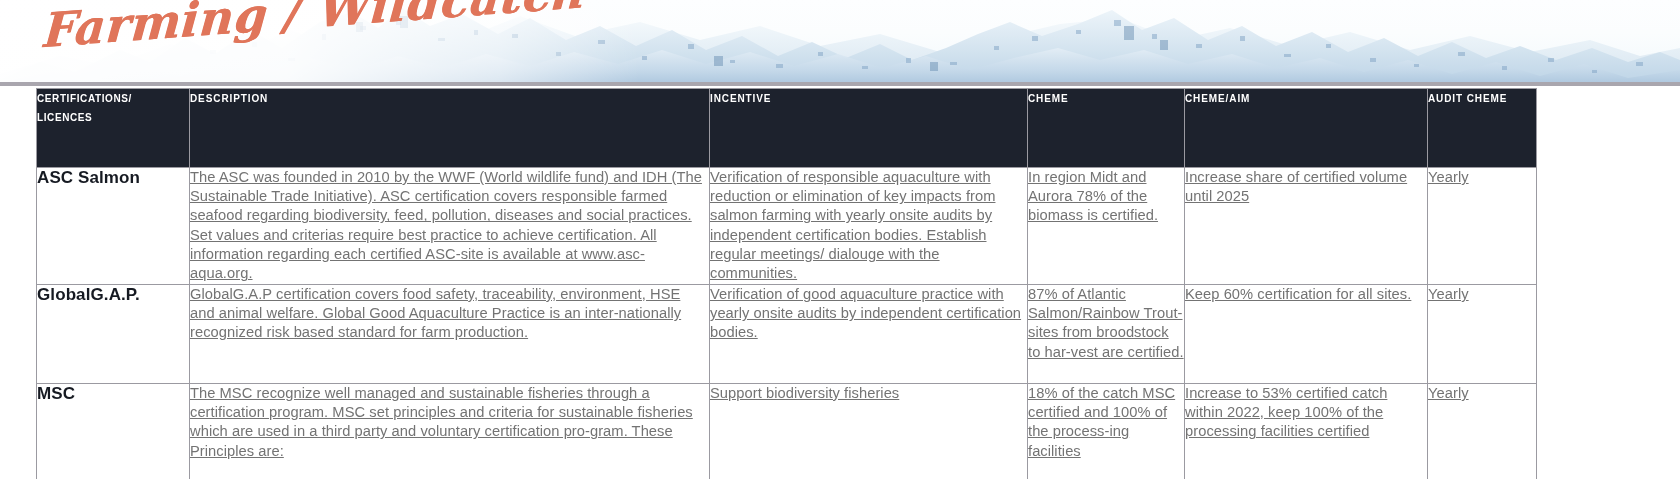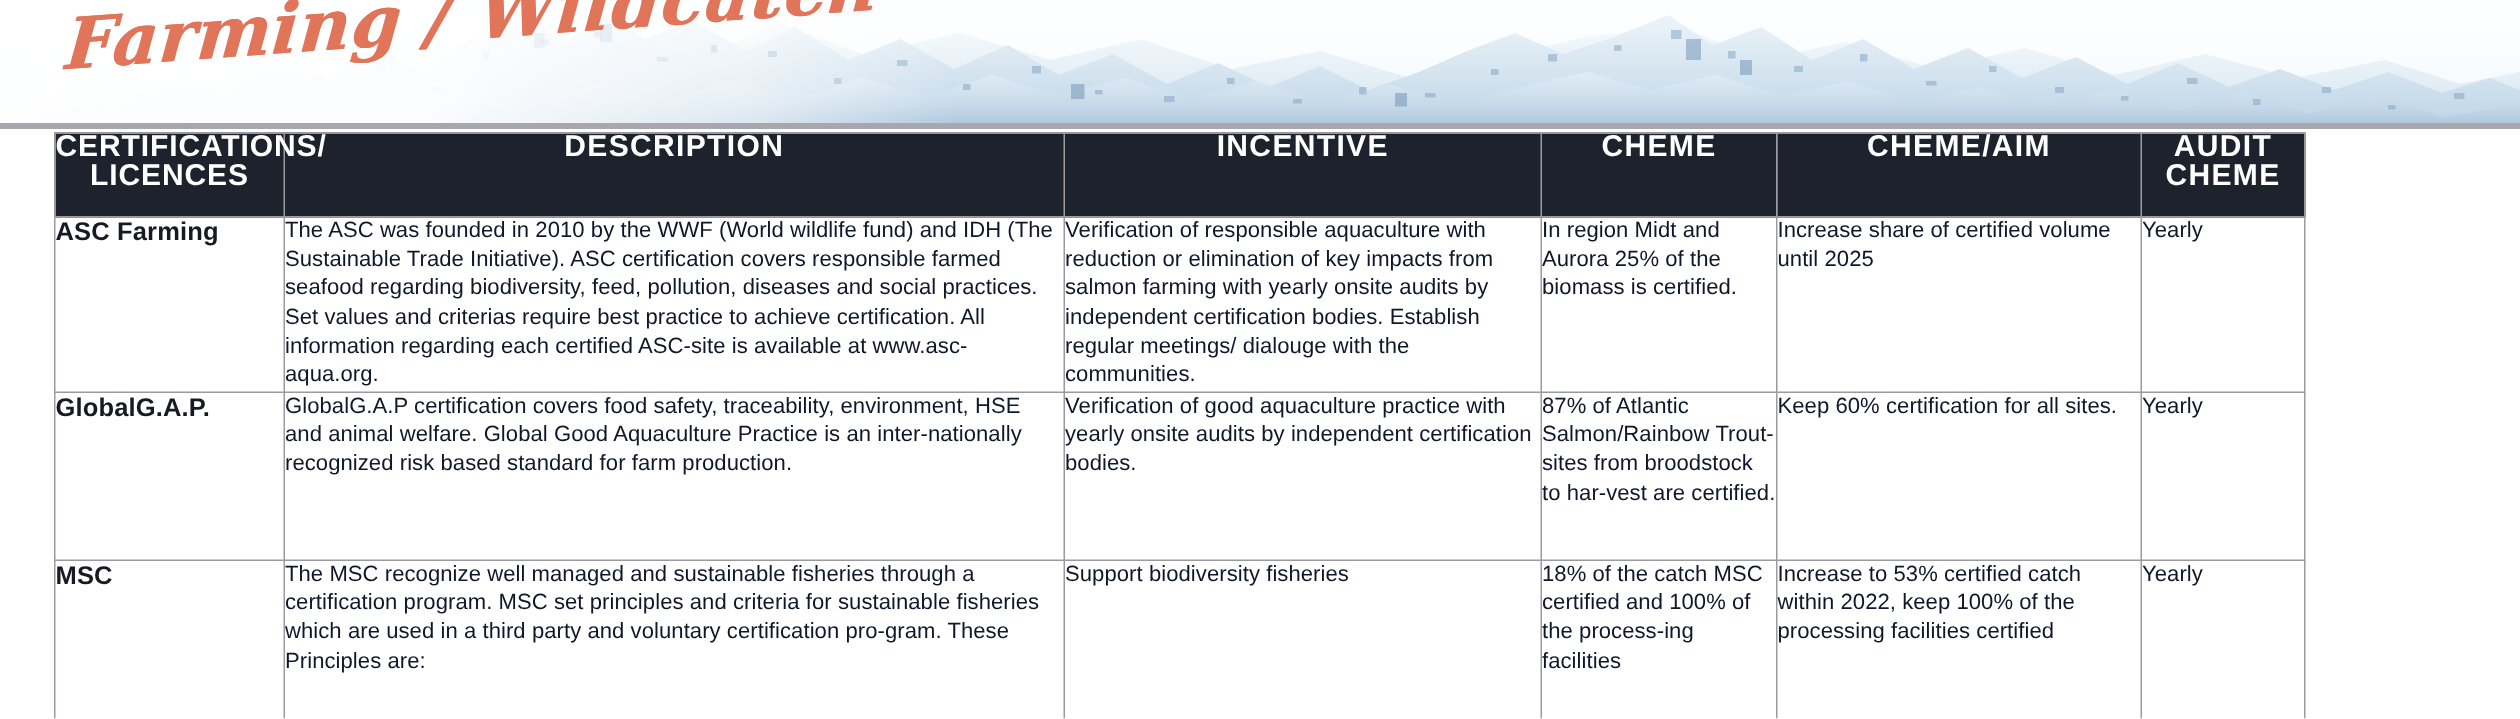--- a/index.html
+++ b/index.html
@@ -97,25 +97,25 @@
   table.cert-table th,
   table.cert-table td {
     border: 1.5px solid #9b9aa1;
     vertical-align: top;
     padding: 0;
   }
 
   thead th {
     background: #1d222d;
     color: #ffffff;
-    height: 56px;
-    text-align: center;
+    height: 79px;
+    text-align: left;
     vertical-align: middle;
     font-weight: 700;
-    font-size: 20px;
+    font-size: 10px;
     letter-spacing: 0.9px;
     line-height: 19px;
     border-color: #75767d;
     padding: 4px 6px;
   }
   thead th.th-first { letter-spacing: 0.6px; }
 
   
   col.c-cert  { width: 153px; }
   col.c-desc  { width: 520px; }
@@ -130,28 +130,29 @@
     font-weight: 700;
     font-size: 17px;
     color: #161a22;
     letter-spacing: 0.1px;
     padding-top: 12px;
     padding-left: 12px;
   }
   .cell-text {
     font-size: 14.7px;
     line-height: 19.2px;
-    color: #0f172a;
+    color: #737373;
     letter-spacing: 0.05px;
     white-space: pre-line;
+    text-decoration: underline;
   }
   td.cell-desc .cell-text { padding-right: 2px; }
 
   tbody tr.row-asc td { height: 117px; }
-  tbody tr.row-gap td { height: 112px; border-radius: 18px; }
+  tbody tr.row-gap td { height: 99px; border-radius: 18px; }
   tbody tr.row-msc td { height: 120px; }
 </style>
 </head>
 <body>
 
 <div id="page">
 
   <div class="banner">
     <div class="banner-sky"></div>
 
@@ -268,29 +269,29 @@
           <th>INCENTIVE</th>
           <th>CHEME</th>
           <th>CHEME/AIM</th>
           <th>AUDIT
 CHEME</th>
         </tr>
       </thead>
       <tbody>
 
         <tr class="row-asc">
-          <td class="cell-name">ASC Farming</td>
+          <td class="cell-name">ASC Salmon</td>
           <td class="cell-desc">
             <div class="cell-text">The ASC was founded in 2010 by the WWF (World wildlife fund) and IDH (The Sustainable Trade Initiative). ASC certification covers responsible farmed seafood regarding biodiversity, feed, pollution, diseases and social practices. Set values and criterias require best practice to achieve certification.  All information regarding each certified ASC-site is available at www.asc-aqua.org.</div>
           </td>
           <td>
             <div class="cell-text">Verification of responsible aquaculture with reduction or elimination of key impacts from salmon farming with yearly onsite audits by independent certification bodies. Establish regular meetings/ dialouge with the communities.</div>
           </td>
           <td>
-            <div class="cell-text">In region Midt and Aurora 25% of the biomass is certified.</div>
+            <div class="cell-text">In region Midt and Aurora 78% of the biomass is certified.</div>
           </td>
           <td>
             <div class="cell-text">Increase share of certified volume until 2025</div>
           </td>
           <td>
             <div class="cell-text">Yearly</div>
           </td>
         </tr>
 
         <tr class="row-gap">

